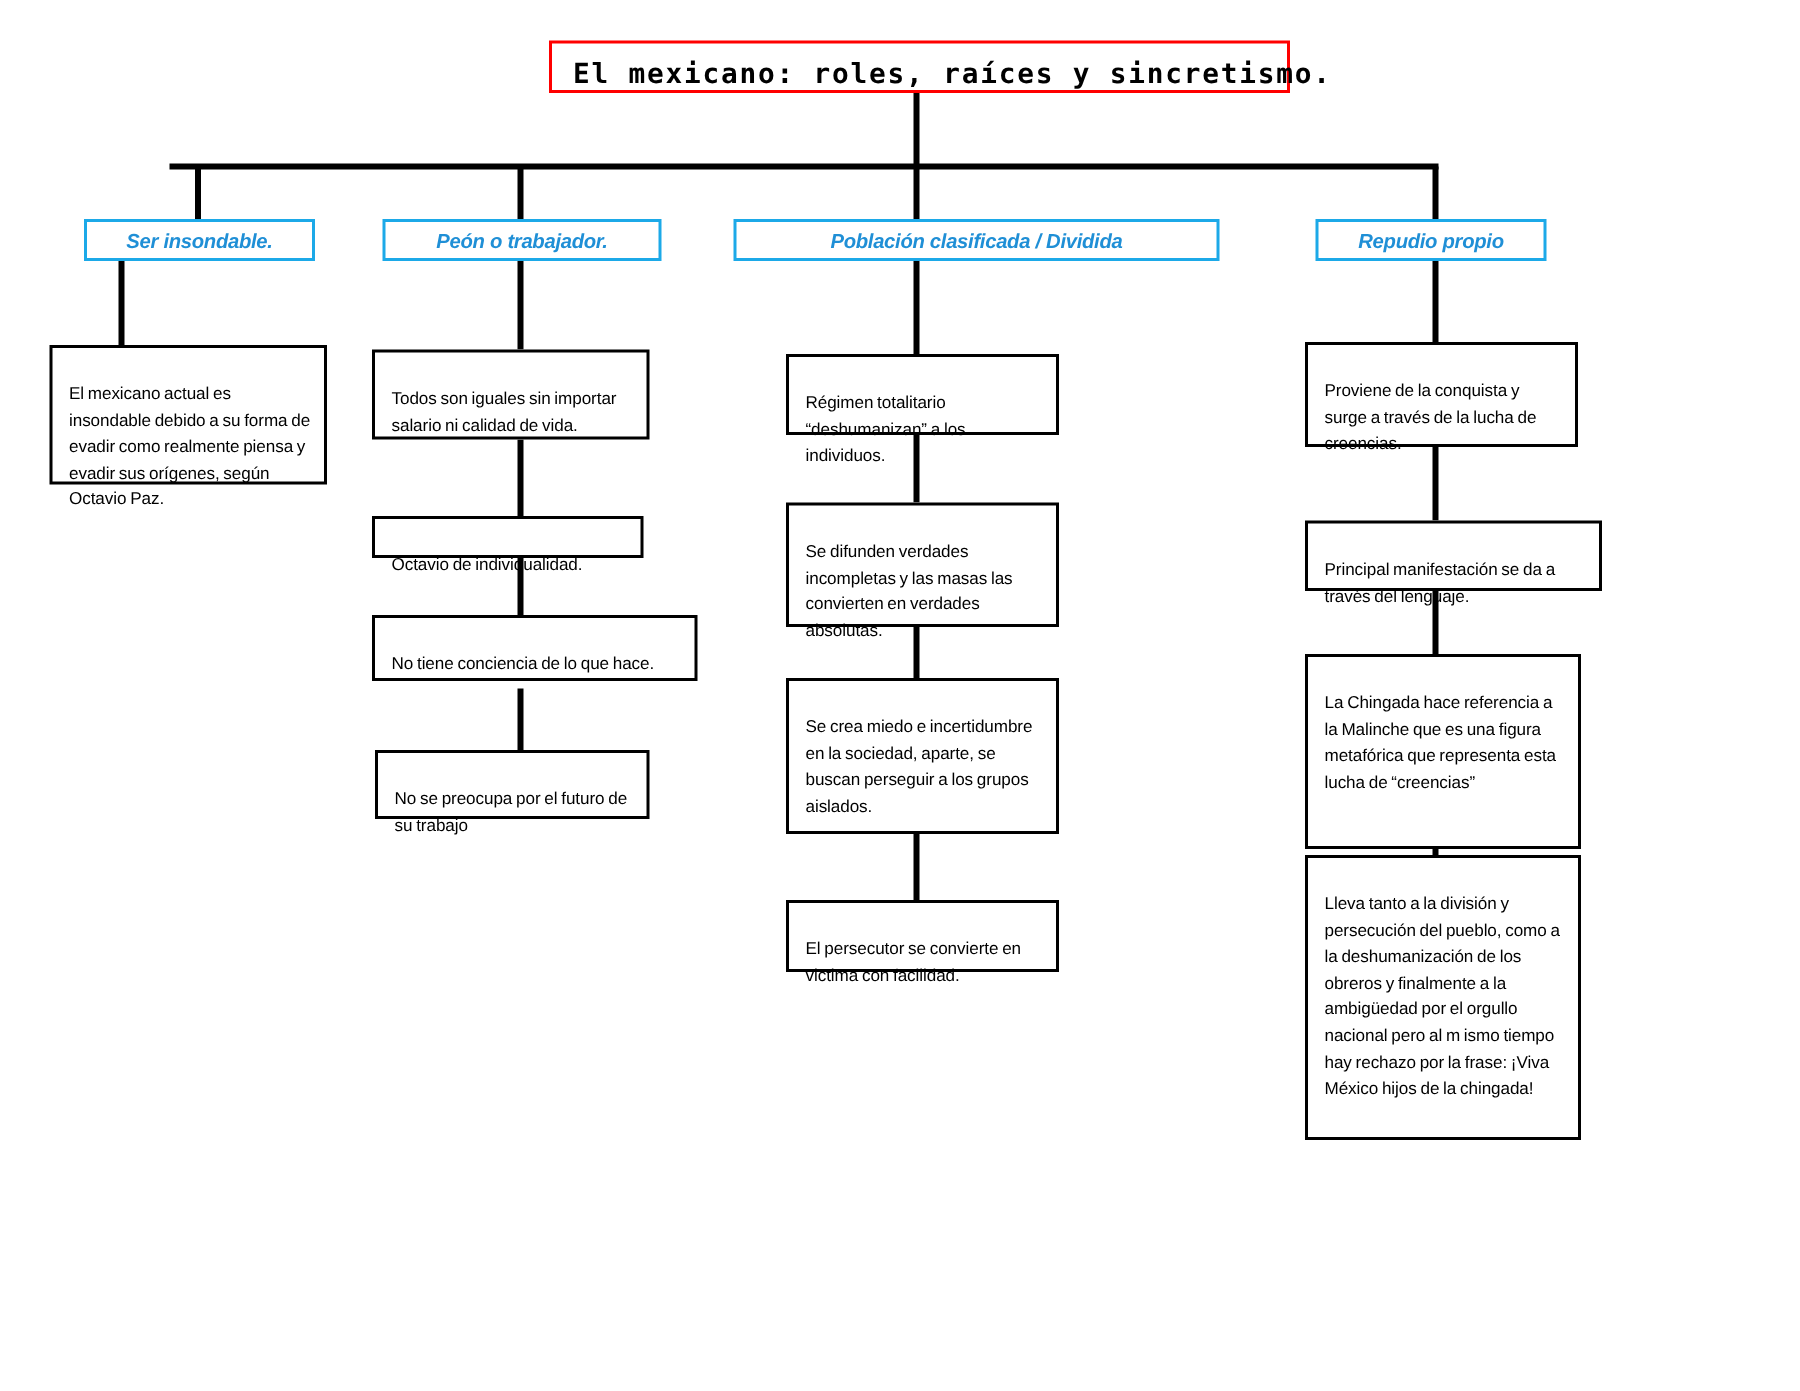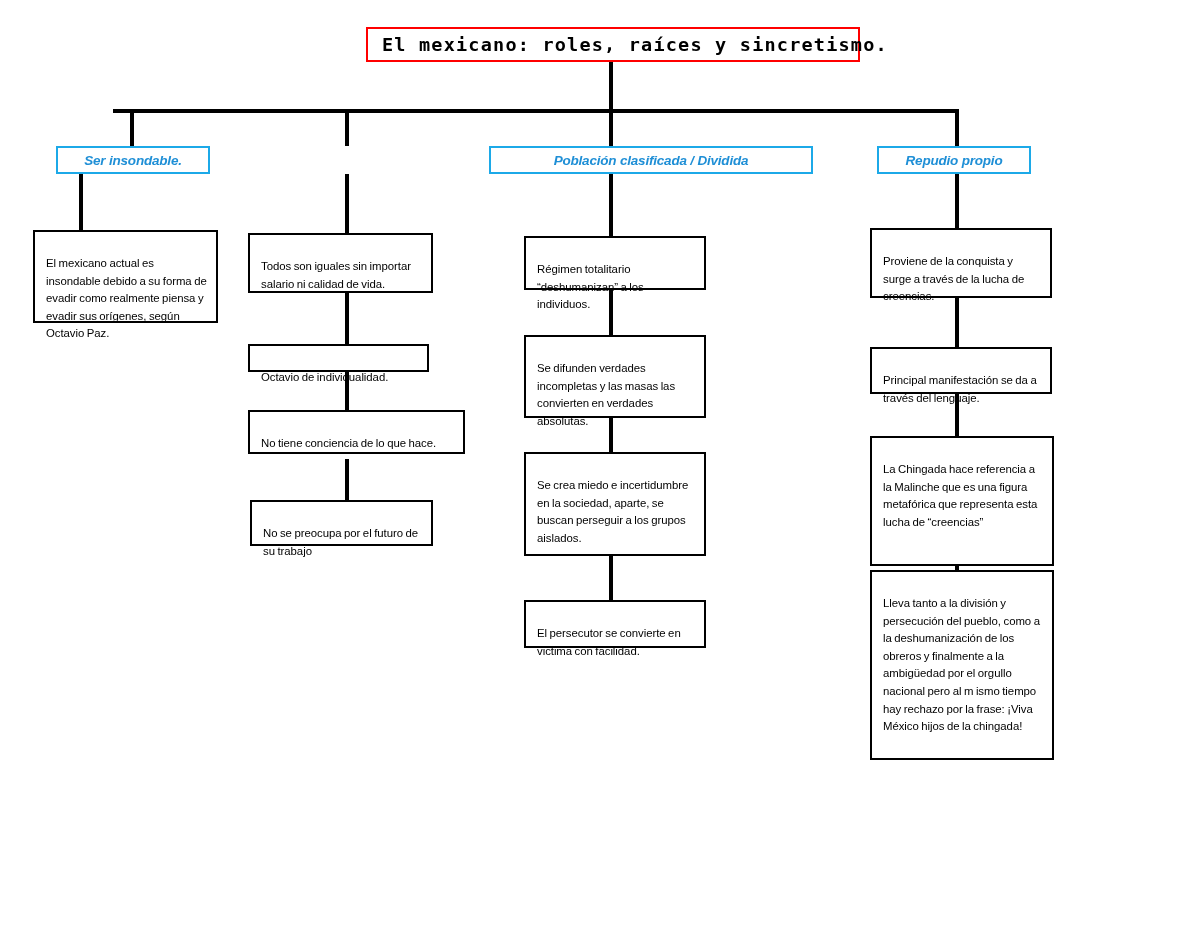--- a/index.html
+++ b/index.html
@@ -107,28 +107,31 @@
     <line x1="611" y1="290" x2="611" y2="335" stroke="#000000" stroke-width="4"></line>
     <line x1="611" y1="418" x2="611" y2="452" stroke="#000000" stroke-width="4"></line>
     <line x1="611" y1="556" x2="611" y2="600" stroke="#000000" stroke-width="4"></line>
 
     <line x1="957" y1="174" x2="957" y2="228" stroke="#000000" stroke-width="4"></line>
     <line x1="957" y1="298" x2="957" y2="347" stroke="#000000" stroke-width="4"></line>
     <line x1="957" y1="394" x2="957" y2="436" stroke="#000000" stroke-width="4"></line>
     <line x1="957" y1="538" x2="957" y2="570" stroke="#000000" stroke-width="4"></line>
   </svg>
 
-  <div class="node title-node" style="left:366px; top:27px; width:494px; height:35px;">
+  <div class="node title-node" style="left:366px; top:27px; width:494px; height:35px;align-items:flex-end;">
     <span class="title-text">El mexicano: roles, raíces y sincretismo.</span>
   </div>
 
   <div class="node cat-node" style="left:56px; top:146px; width:154px; height:28px;">
     <span class="cat-text">Ser insondable.</span>
   </div>
 
+  <div class="node cat-node" style="left:255px; top:146px; width:186px; height:28px;">
+    <span class="cat-text">Peón o trabajador.</span>
+  </div>
 
   <div class="node cat-node" style="left:489px; top:146px; width:324px; height:28px;">
     <span class="cat-text">Población clasificada / Dividida</span>
   </div>
 
   <div class="node cat-node" style="left:877px; top:146px; width:154px; height:28px;">
     <span class="cat-text">Repudio propio</span>
   </div>
 
   <div class="node detail-node" style="left:33px; top:230px; width:185px; height:93px;">
@@ -164,21 +167,21 @@
   </div>
 
   <div class="node detail-node" style="left:524px; top:600px; width:182px; height:48px;">
     <span class="detail-text">El persecutor se convierte en victima con facilidad.</span>
   </div>
 
   <div class="node detail-node" style="left:870px; top:228px; width:182px; height:70px;">
     <span class="detail-text">Proviene de la conquista y surge a través de la lucha de creencias.</span>
   </div>
 
-  <div class="node detail-node" style="left:870px; top:347px; width:182px; height:47px;">
+  <div class="node detail-node" style="left:870px; top:347px; width:198px; height:47px;">
     <span class="detail-text">Principal manifestación se da a través del lenguaje.</span>
   </div>
 
   <div class="node detail-node" style="left:870px; top:436px; width:184px; height:130px;">
     <span class="detail-text">La Chingada hace referencia a la Malinche que es una figura metafórica que representa esta lucha de “creencias”</span>
   </div>
 
   <div class="node detail-node" style="left:870px; top:570px; width:184px; height:190px;">
     <span class="detail-text">Lleva tanto a la división y persecución del pueblo, como a la deshumanización de los obreros y finalmente a la ambigüedad por el orgullo nacional pero al m ismo tiempo hay rechazo por la frase: ¡Viva México hijos de la chingada!</span>
   </div>

